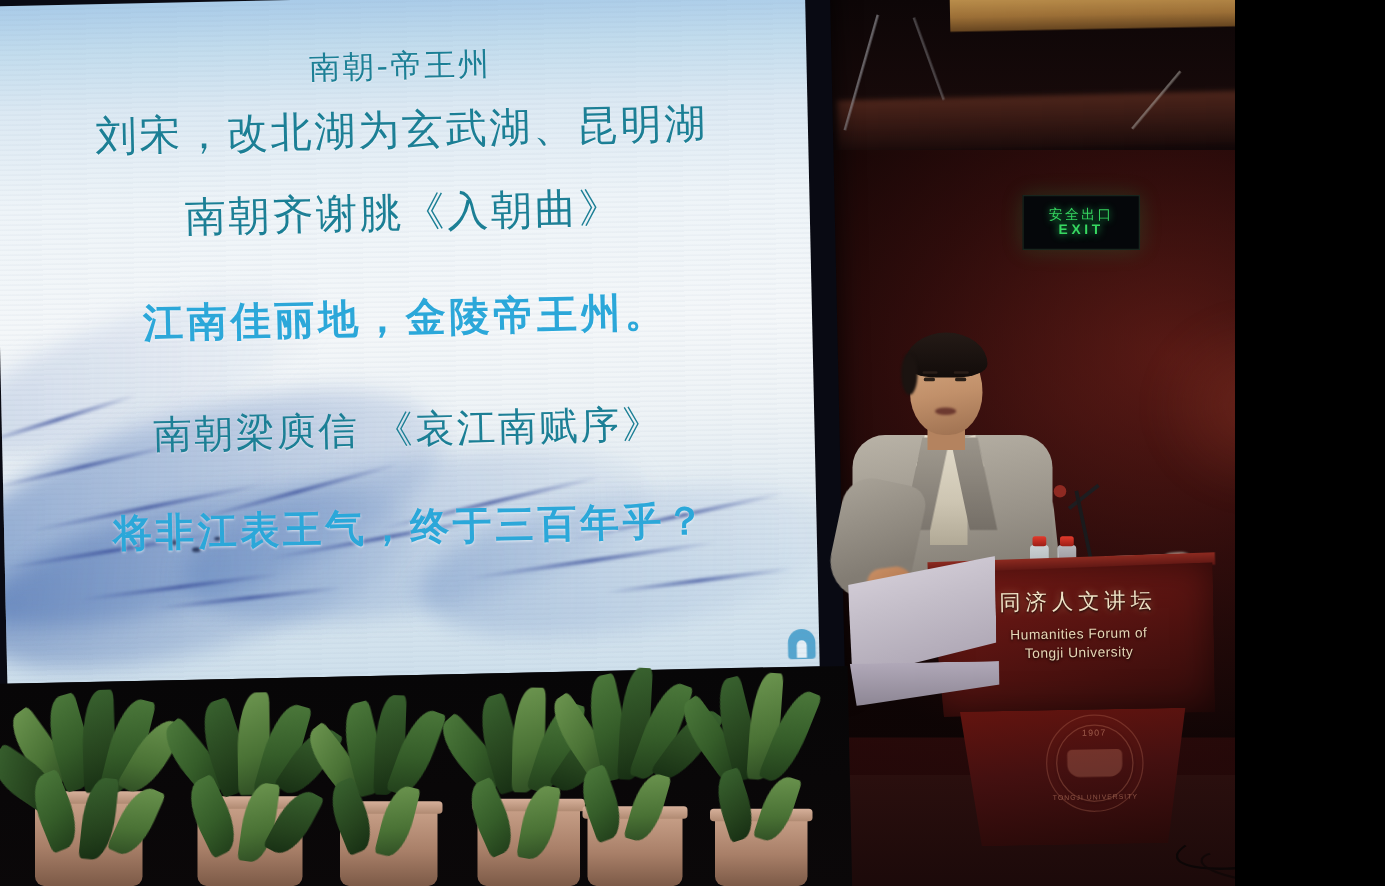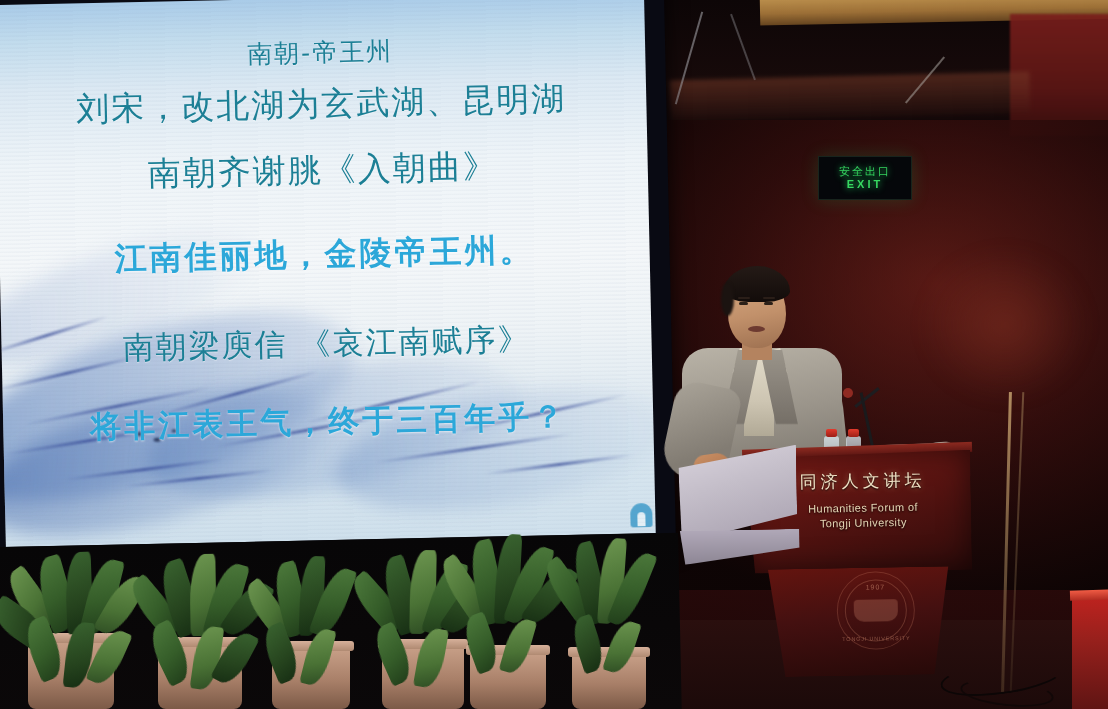--- a/index.html
+++ b/index.html
@@ -1,22 +1,23 @@
 <!DOCTYPE html>
 <html><head>
 <meta charset="utf-8">
 <style>
   html,body{margin:0;padding:0;background:#000;}
   body{font-family:"Liberation Sans","DejaVu Sans",sans-serif;}
 
   #scene{
     position:relative;
-    width:1108px;height:709px;
+    width:964px;height:709px;
     overflow:hidden;
     background:#120607;
+    padding-left:24px;
   }
 
   
   .room{
     position:absolute;inset:0;
     background:
       radial-gradient(120% 90% at 86% 46%, rgba(96,20,18,0.55) 0%, rgba(40,8,8,0.75) 45%, rgba(10,4,4,0.96) 100%),
       linear-gradient(180deg,#14090a 0%,#1c0c0c 30%,#230d0e 62%,#190a0b 100%);
   }
   

